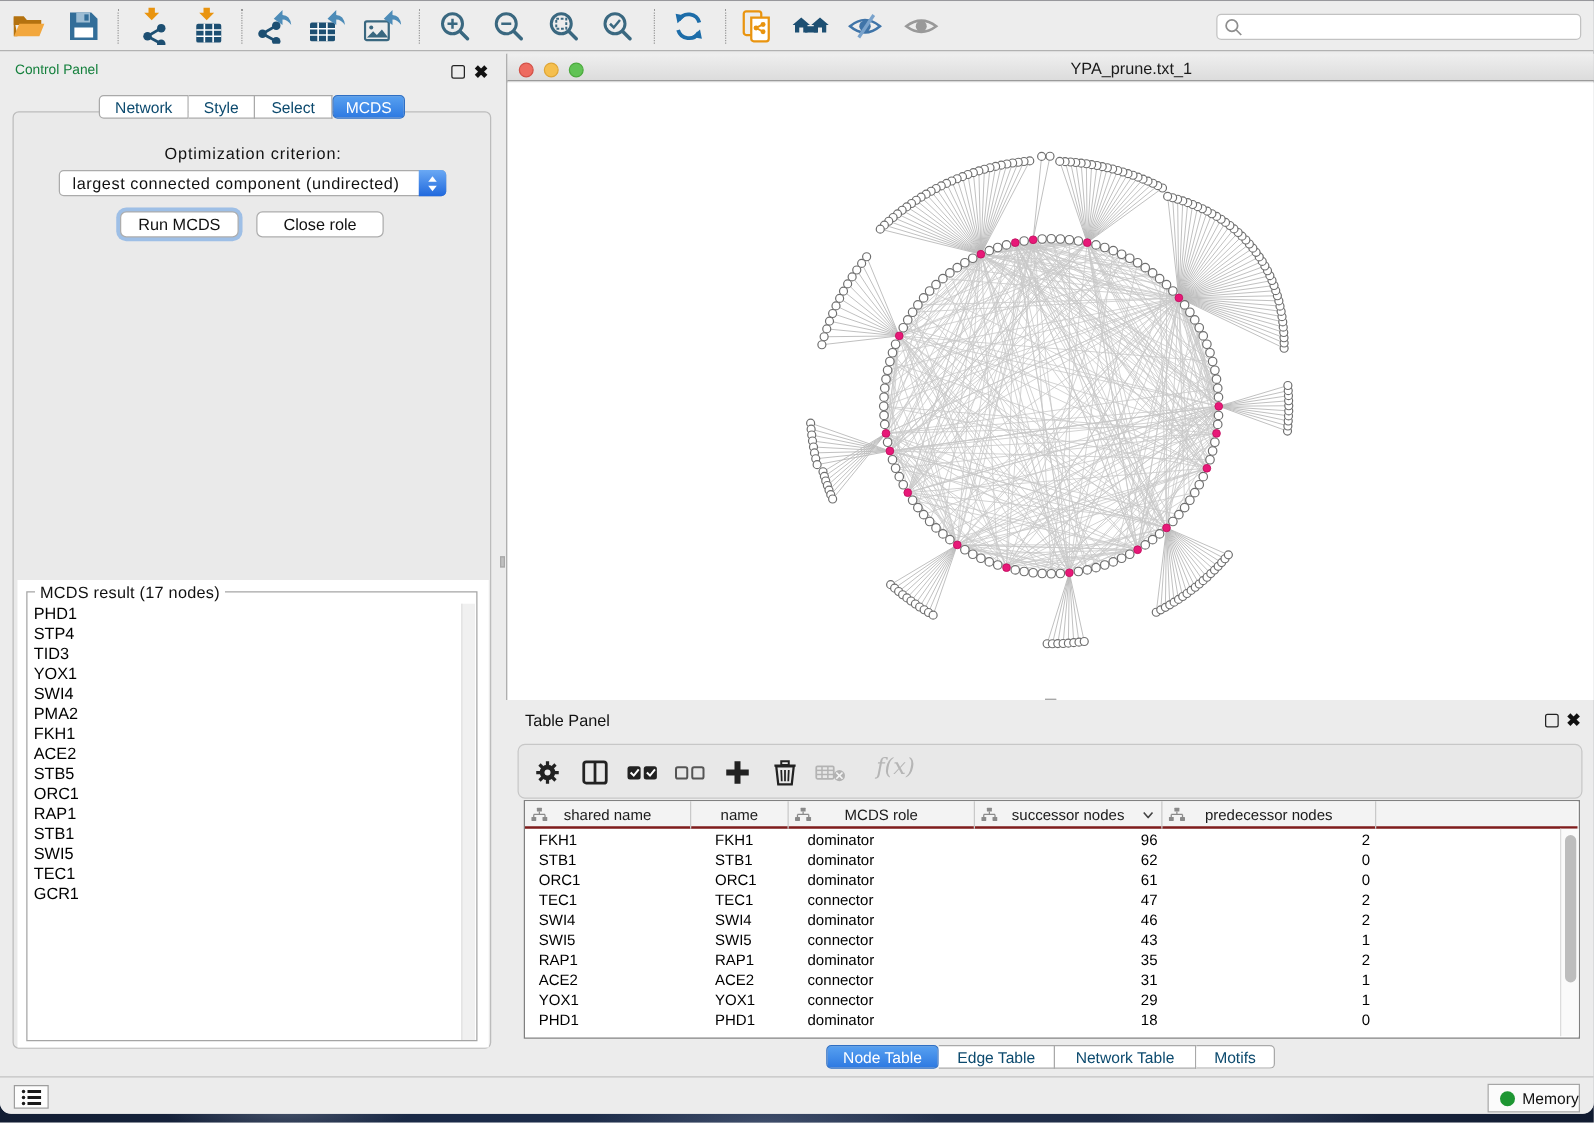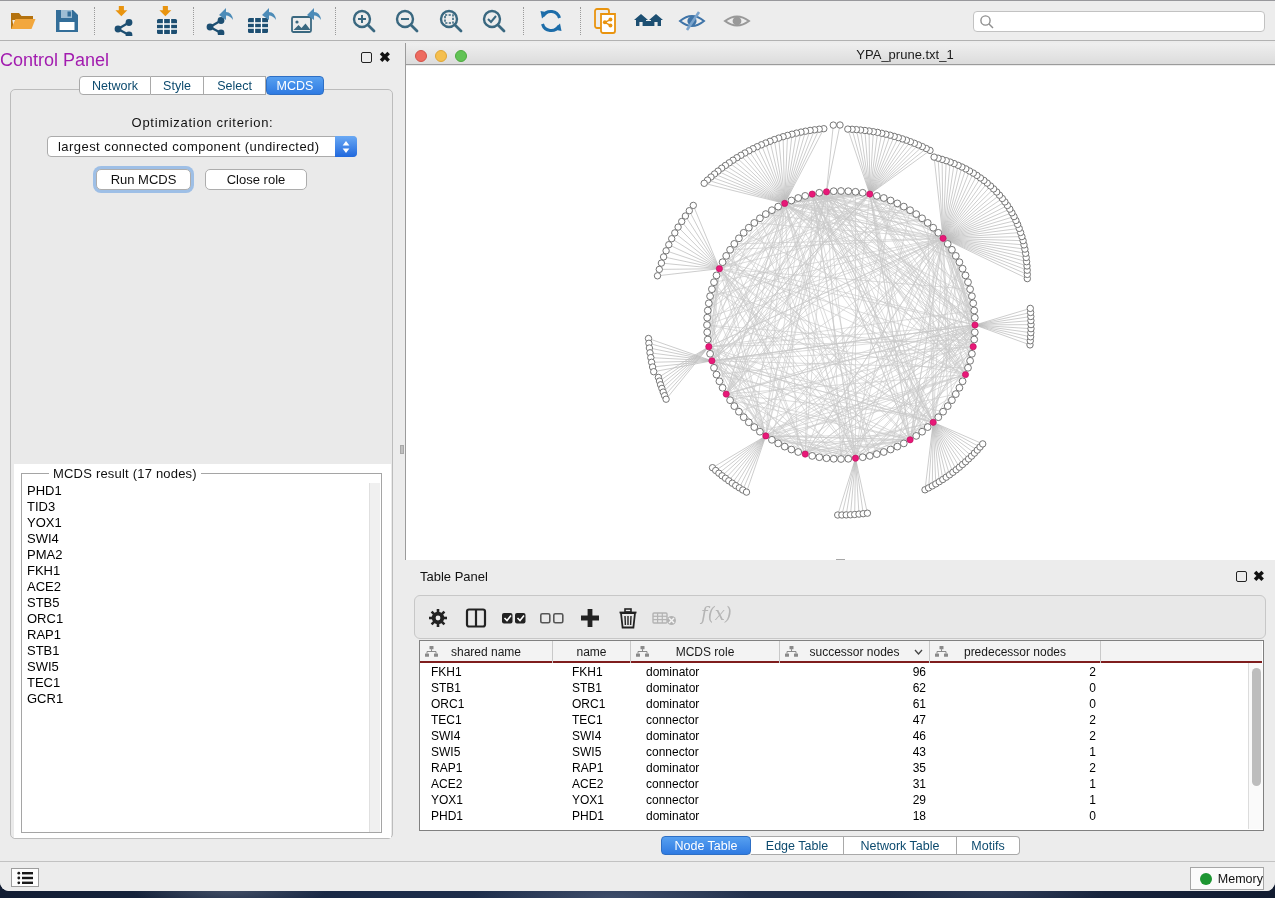--- a/index.html
+++ b/index.html
@@ -9,38 +9,38 @@
 #page-data { position:absolute; left:0; top:0; width:1275px; height:891px; background:#ececec; border-radius:0 0 9px 9px; overflow:hidden; border-top:1px solid #98989c;}
 
 
 #toolbar { position:absolute; left:0; top:0; width:1275px; height:40px; background:#ededed; border-bottom:1px solid #b2b2b2; }
 .tbi { position:absolute; top:7px; width:36px; height:26px; display:flex; align-items:center; justify-content:center; }
 .tbsep { position:absolute; top:6px; height:28px; width:0; border-left:1px dotted #9a9a9a; }
 #searchbox { position:absolute; left:973px; top:10px; width:292px; height:21px; background:#fff; border:1px solid #c2c2c2; border-radius:4px; display:flex; align-items:center; padding-left:5px; }
 
 
 #cpanel { position:absolute; left:0; top:41px; width:400px; height:819px; background:#ececec; }
-#cpanel .ptitle { position:absolute; left:0; top:8px; font-size:18px; color:#a21caf; }
+#cpanel .ptitle { position:absolute; left:12px; top:8px; font-size:11px; color:#15803d; }
 .wbtn-max { position:absolute; width:11px; height:11px; border:1.6px solid #222; border-radius:2px; background:transparent; }
 .wbtn-x { position:absolute; font-size:14px; font-weight:bold; color:#111; line-height:11px; }
 #cp-tabs { position:absolute; left:79px; top:34px; height:19px; display:flex; z-index:3; }
 .seg { height:19px; background:#fff; border:1px solid #a9a9a9; border-left:none; font-size:12.5px; color:#0c4a6e; display:flex; align-items:center; justify-content:center; }
 .seg.first { border-left:1px solid #a9a9a9; border-radius:4px 0 0 4px; }
 .seg.last { border-radius:0 4px 4px 0; }
 .seg.sel { background:linear-gradient(#57a0f0,#2e7ae2); color:#fff; border-color:#2e6fc4; border-radius:4px; border-left:1px solid #2e6fc4; }
 #cp-pane { position:absolute; left:10px; top:47px; width:383px; height:750px; background:#eaeaea; border:1px solid #bcbcbc; border-radius:5px; }
 #optlabel { position:absolute; left:0; top:25px; width:383px; text-align:center; font-size:13px; letter-spacing:0.7px; color:#111; }
 #combo { position:absolute; left:36px; top:46px; width:310px; height:21px; background:#fff; border:1px solid #ababab; border-radius:4px; font-size:13px; letter-spacing:0.45px; color:#111; line-height:19px; padding-left:10px; }
 #combo .step { position:absolute; right:-1px; top:-1px; width:22px; height:21px; border-radius:0 4px 4px 0; background:linear-gradient(#6aa9f4,#2068dd); display:flex; flex-direction:column; align-items:center; justify-content:center; }
 .btn { position:absolute; height:21px; background:#fff; border:1px solid #adadad; border-radius:5px; font-size:13px; color:#111; display:flex; align-items:center; justify-content:center; }
 #runbtn { left:85px; top:79px; width:95px; box-shadow:0 0 0 3px rgba(106,162,226,0.6); }
 #closebtn { left:194px; top:79px; width:102px; }
 #resultwrap { position:absolute; left:3px; top:374px; width:377px; height:374px; background:#fff; }
 #fieldset { position:absolute; left:7px; top:9px; width:361px; height:360px; border:1px solid #a5a5a5; }
-#fieldset .legend { position:absolute; left:6px; top:-8px; background:#fff; padding:0 4px; font-size:13px; letter-spacing:0.2px; color:#111;margin-left:21px; }
+#fieldset .legend { position:absolute; left:6px; top:-8px; background:#fff; padding:0 4px; font-size:13px; letter-spacing:0.2px; color:#111; }
 #mlist { position:absolute; left:1px; top:9px; width:347px; height:349px; overflow:hidden; font-size:13px; color:#000; padding-left:4px; }
 #mlist .li { height:16px; line-height:16px; }
 #mscroll { position:absolute; right:1px; top:9px; width:11px; height:349px; background:#f0f0f0; border-left:1px solid #e0e0e0; }
 
 
 #netwin { position:absolute; left:405px; top:42px; width:870px; height:517px; border-left:1px solid #9b9b9b; }
 #nettitle { position:absolute; left:0; top:0; width:870px; height:22px; background:linear-gradient(#efefef,#dcdcdc); border-bottom:1px solid #9b9b9b; }
 #nettitle .t { position:absolute; left:499px; top:4px; transform:translateX(-50%); font-size:13px; color:#1a1a1a; }
 .light { position:absolute; top:7px; width:12px; height:12px; border-radius:50%; }
 #netcanvas { position:absolute; left:0; top:23px; width:870px; height:494px; background:#fff; }
@@ -260,20 +260,21 @@
             </svg>
           </div>
       </div>
       <div class="btn" id="runbtn">Run MCDS</div>
       <div class="btn" id="closebtn">Close role</div>
       <div id="resultwrap">
         <div id="fieldset">
           <div class="legend">MCDS result (17 nodes)</div>
           <div id="mlist">
 <div class="li">PHD1</div>
+<div class="li">STP4</div>
 <div class="li">TID3</div>
 <div class="li">YOX1</div>
 <div class="li">SWI4</div>
 <div class="li">PMA2</div>
 <div class="li">FKH1</div>
 <div class="li">ACE2</div>
 <div class="li">STB5</div>
 <div class="li">ORC1</div>
 <div class="li">RAP1</div>
 <div class="li">STB1</div>

